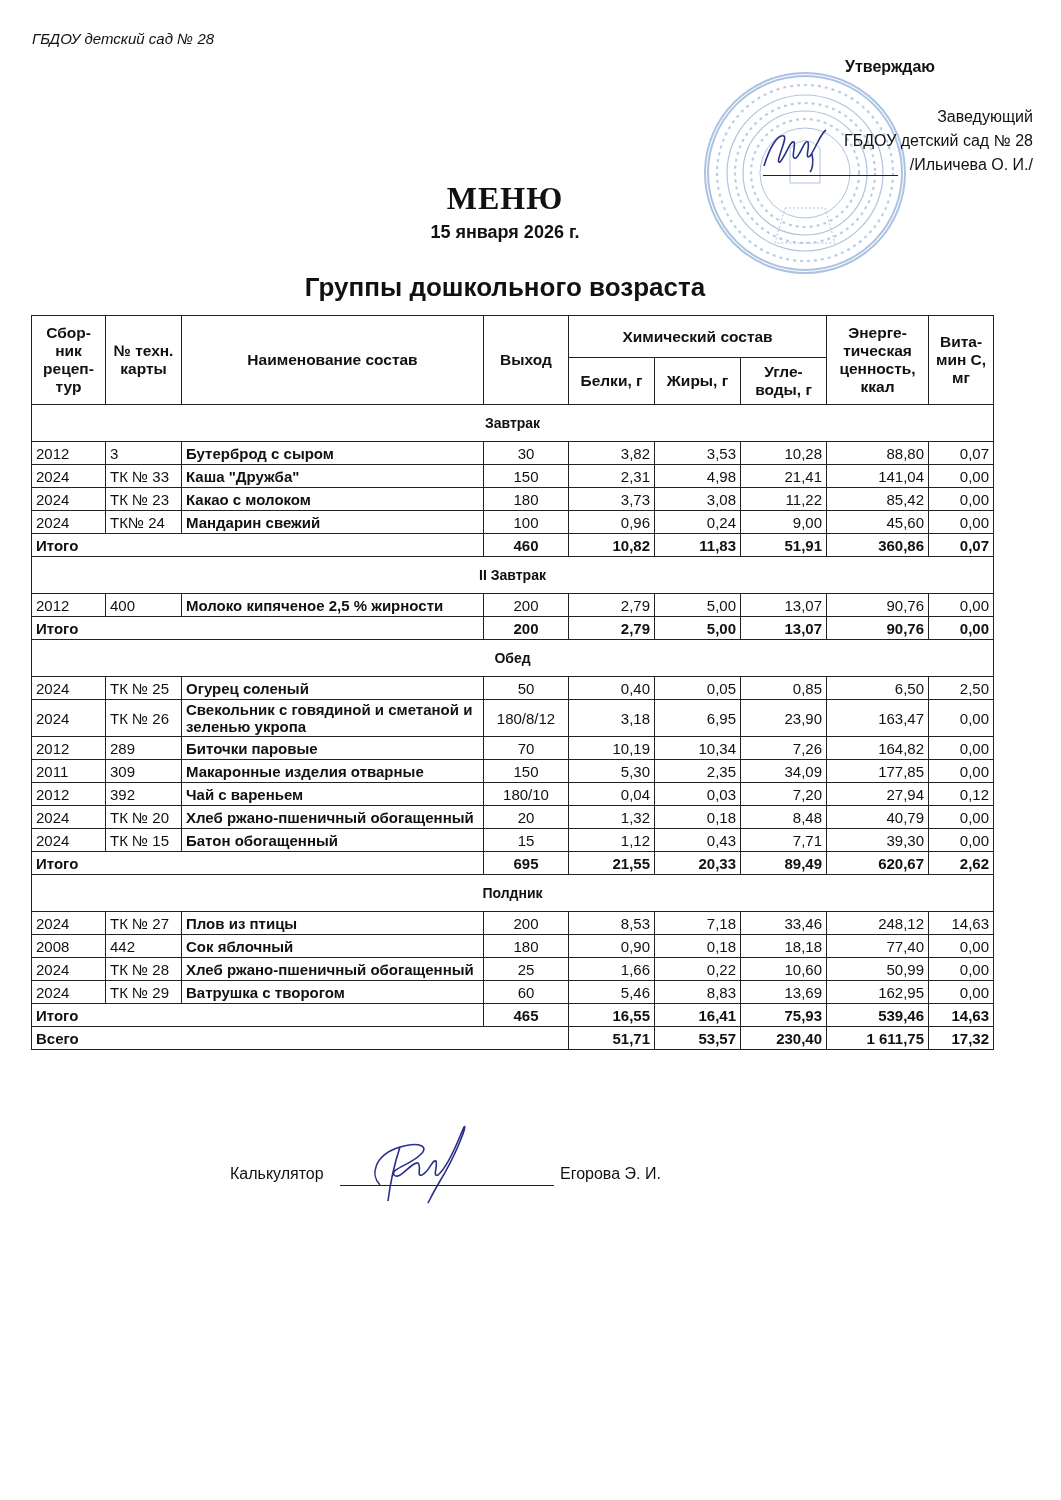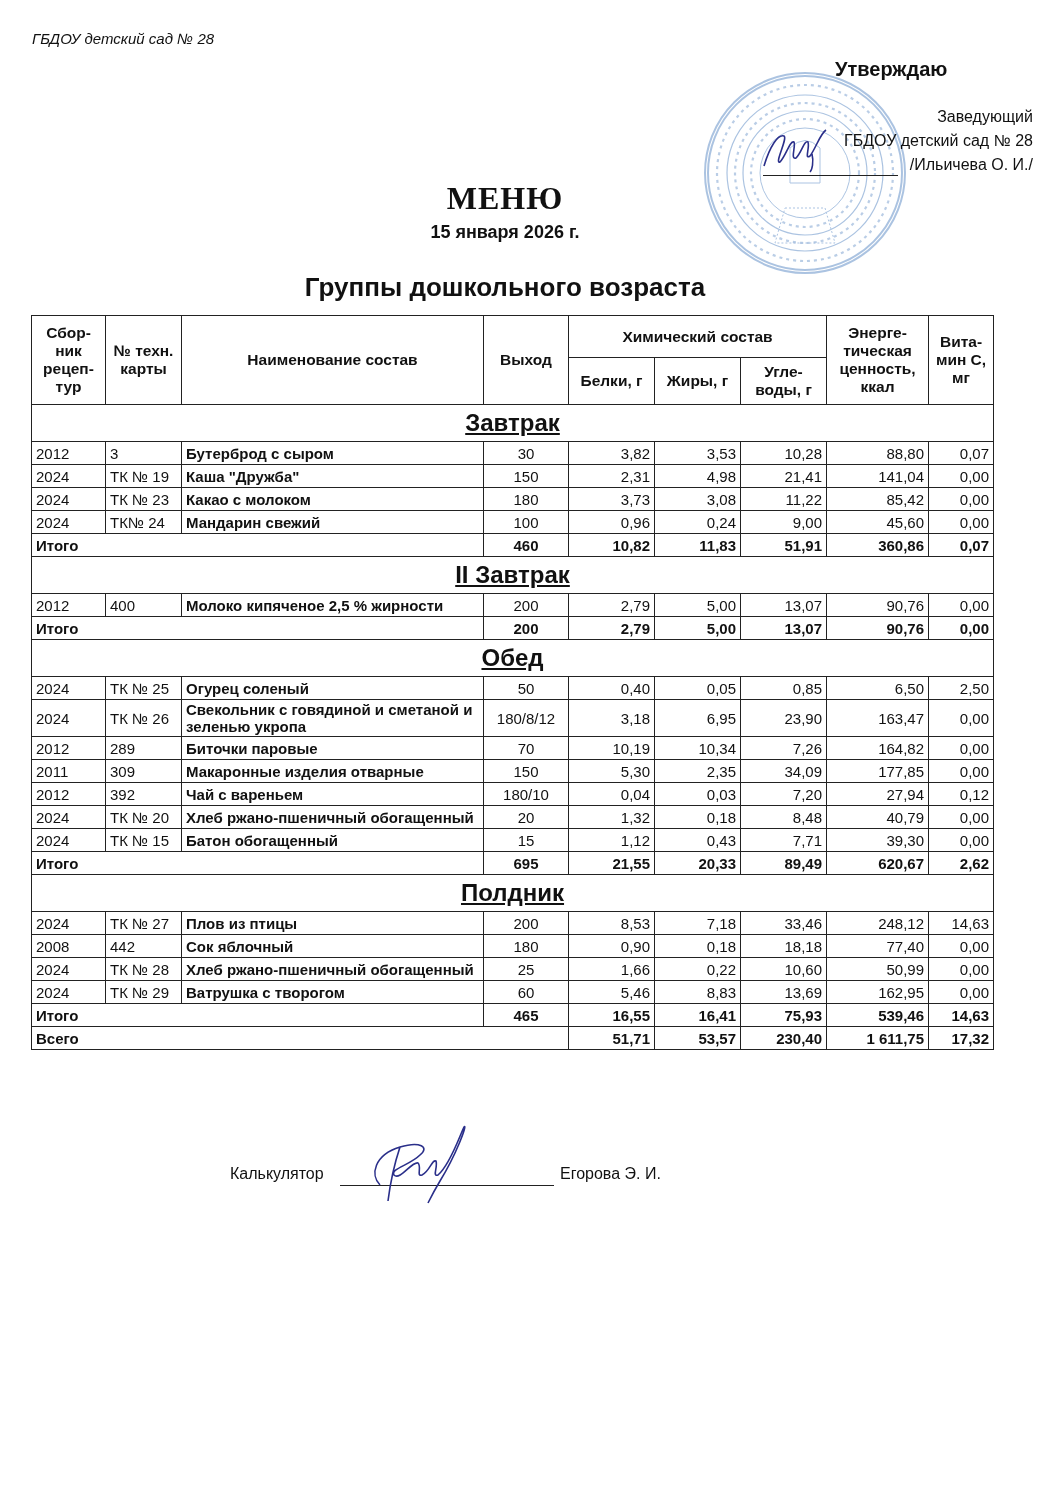--- a/index.html
+++ b/index.html
@@ -1,39 +1,39 @@
 <!DOCTYPE html>
 <html><head>
   <meta charset="utf-8">
   <style>
     html, body { margin: 0; padding: 0; background: #ffffff; }
     body { width: 1061px; height: 1500px; position: relative; overflow: hidden; color: #111; font-family: "Liberation Sans", sans-serif; }
     .org { position: absolute; left: 32px; top: 30px; font-size: 15px; font-style: italic; }
     .approve { position: absolute; left: 700px; top: 55px; width: 340px; height: 230px; }
-    .approve .title { position: absolute; left: 135px; top: 3px; font-size: 20px; font-weight: bold; }
+    .approve .title { position: absolute; left: 145px; top: 3px; font-size: 16px; font-weight: bold; }
     .approve .line { position: absolute; right: 7px; font-size: 16px; text-align: center; white-space: nowrap; }
     .approve .l1 { top: 53px; } .approve .l2 { top: 77px; } .approve .l3 { top: 101px; }
     .approve .sigline { position: absolute; left: 63px; top: 120px; width: 135px; border-top: 1px solid #222; }
     .stamp { position: absolute; left: 700px; top: 68px; width: 210px; height: 210px; }
     .sig1 { position: absolute; left: 760px; top: 126px; width: 70px; height: 48px; }
     .title-block { position: absolute; left: 0; width: 1010px; text-align: center; }
     .menu-title { top: 180px; font-family: "Liberation Serif", serif; font-weight: bold; font-size: 32px; letter-spacing: 1px; }
     .menu-date { top: 222px; font-size: 18px; font-weight: bold; }
     .menu-group { top: 272px; font-size: 26px; font-weight: bold; }
     table.menu { position: absolute; left: 31px; top: 315px; width: 962px; border-collapse: collapse; font-size: 15px; table-layout: fixed; }
     table.menu td, table.menu th { border: 1.5px solid #222; padding: 0 4px; }
     table.menu th { font-weight: bold; font-size: 15.5px; text-align: center; line-height: 18px; }
     .c-num, .c-tk { }
     .c-out { text-align: center; }
     .c-val { text-align: right; }
     .c-name { text-align: left; line-height: 17px; font-weight: bold; }
     tr.row td { height: 22px; }
     tr.row.tall td { height: 36px; }
     tr.total td { font-weight: bold; height: 22px; }
-    tr.section td { text-align: center; font-size: 24px; font-weight: bold; height: 36px; text-decoration: underline; }
+    tr.section td { text-align: center; font-size: 14px; font-weight: bold; height: 36px; }
     .signoff { position: absolute; top: 1155px; left: 230px; font-size: 16px; }
     .signoff .lbl { position: absolute; left: 0; top: 10px; white-space: nowrap; }
     .signoff .line { position: absolute; left: 110px; top: 30px; width: 214px; border-top: 1px solid #222; }
     .signoff .name { position: absolute; left: 330px; top: 10px; white-space: nowrap; }
     .sig2 { position: absolute; left: 360px; top: 1125px; width: 120px; height: 80px; }
   </style>
 </head>
 <body>
 
 <div class="org">ГБДОУ детский сад № 28</div>
@@ -109,21 +109,21 @@
         <td class="c-name">Бутерброд с сыром</td>
         <td class="c-out">30</td>
         <td class="c-val">3,82</td>
         <td class="c-val">3,53</td>
         <td class="c-val">10,28</td>
         <td class="c-val">88,80</td>
         <td class="c-val">0,07</td>
       </tr>
       <tr class="row">
         <td class="c-num">2024</td>
-        <td class="c-tk">ТК № 19</td>
+        <td class="c-tk">ТК № 33</td>
         <td class="c-name">Каша "Дружба"</td>
         <td class="c-out">150</td>
         <td class="c-val">2,31</td>
         <td class="c-val">4,98</td>
         <td class="c-val">21,41</td>
         <td class="c-val">141,04</td>
         <td class="c-val">0,00</td>
       </tr>
       <tr class="row">
         <td class="c-num">2024</td>

